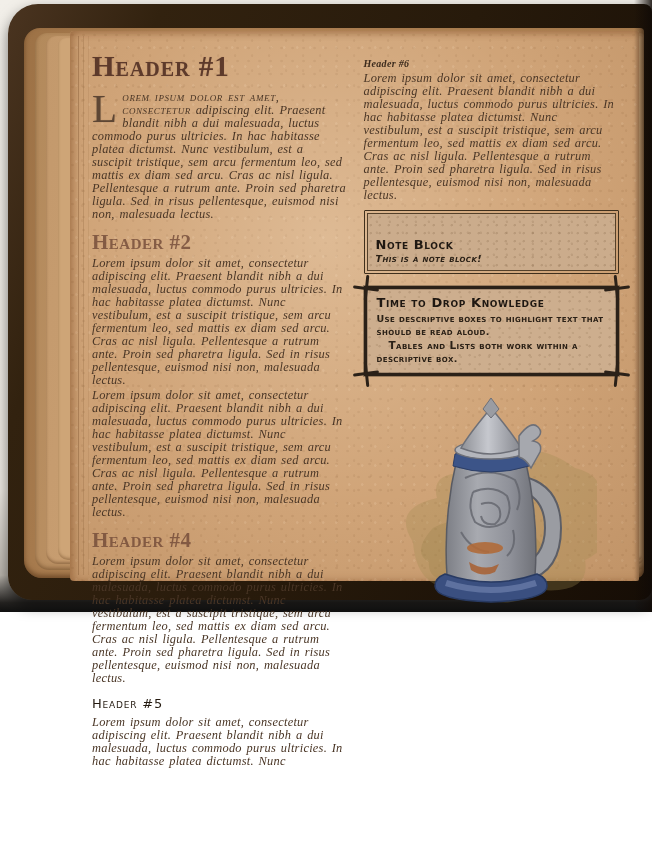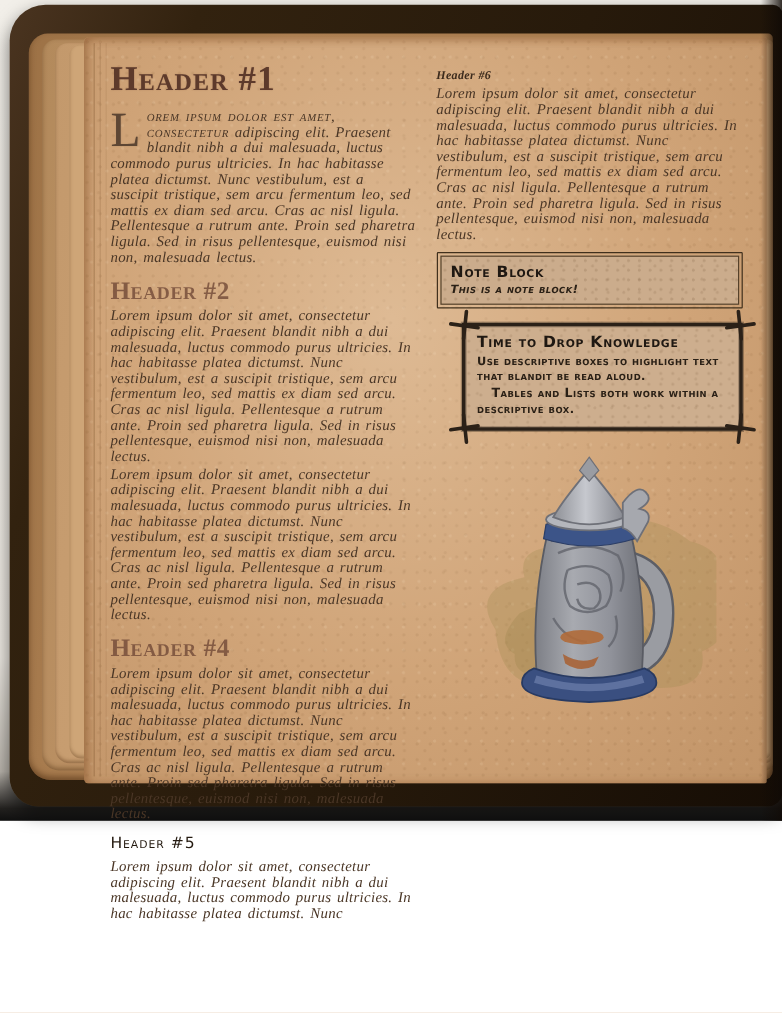--- a/index.html
+++ b/index.html
@@ -1,21 +1,21 @@
 <!DOCTYPE html>
 <html><head>
 <meta charset="utf-8">
 <style>
   * { margin:0; padding:0; box-sizing:border-box; }
   html,body { width:652px; height:844px; overflow:hidden; }
   body { font-family:"Liberation Serif", serif; }
 
   
   .scene {
-    position:relative; width:652px; height:684px;
+    position:relative; width:652px; height:612px;
     background:linear-gradient(to bottom, #f2efe9 0%, #ece8e1 80%, #b9b4ac 94%, #63605c 96.5%, #23211f 98.5%, #101010 100%);
   }
   .scene::after { 
     content:""; position:absolute; top:0; right:0; bottom:0; width:18px;
     background:linear-gradient(to right, rgba(16,10,6,0), rgba(16,10,6,.85));
     pointer-events:none; z-index:6;
   }
 
   
   .book {
@@ -91,21 +91,21 @@
     font-size:41px; line-height:30px; padding:2px 5px 0 0; color:#5d4634;
     text-shadow:0 0 1px rgba(93,70,52,.4);
   }
   .lead { font-variant:small-caps; letter-spacing:.6px; }
 
   
   .note {
     margin-top:8px; border:1.5px solid #40301d; padding:2px; border-radius:1px;
   }
   .note-inner {
-    border:1px solid #55412a; padding:6px 8px 6px 8px;
+    border:1px solid #55412a; padding:23px 8px 6px 8px;
     background-color:#cbac8c;
     background-image:
       radial-gradient(circle at 30% 40%, rgba(90,60,30,.16) 1px, transparent 1.5px),
       radial-gradient(circle at 68% 70%, rgba(90,60,30,.13) 1px, transparent 1.5px);
     background-size:9px 8px, 13px 11px;
   }
   .note-title, .box-title {
     font-family:"DejaVu Sans", sans-serif; font-variant:small-caps; font-weight:700;
     font-size:13px; letter-spacing:.6px; color:#1f1812;
   }
@@ -116,21 +116,20 @@
 
   
   .kbox {
     position:relative; margin-top:12px; border:3px solid #2b2118; padding:6px 10px 8px 10px;
     box-shadow:0 0 0 1px rgba(43,33,24,.35), inset 0 0 0 1px rgba(43,33,24,.25);
     background-color:#cdae8e;
     background-image:
       radial-gradient(circle at 26% 36%, rgba(90,60,30,.14) 1px, transparent 1.5px),
       radial-gradient(circle at 70% 66%, rgba(90,60,30,.11) 1px, transparent 1.5px);
     background-size:10px 9px, 14px 12px;
-    margin-left:21px;
   }
   .kbox-text {
     font-family:"DejaVu Sans", sans-serif; font-variant:small-caps; font-weight:600;
     font-size:9.5px; line-height:13px; letter-spacing:.4px; color:#2a2016; margin-top:2px;
   }
   .kbox-text .b { font-weight:800; font-size:10.5px; }
   .indent { text-indent:12px; margin-top:1px; }
   .tick { position:absolute; width:20px; height:20px; pointer-events:none; }
   .tick::before, .tick::after { content:""; position:absolute; background:#2b2118; border-radius:2px; }
   .tick::before { left:-4px; top:8px; width:26px; height:3px; transform:rotate(8deg); }
@@ -182,21 +181,21 @@
             <div class="note-text">This is a note block!</div>
           </div>
         </div>
 
         <div class="kbox">
           <span class="tick tl"></span>
           <span class="tick tr"></span>
           <span class="tick bl"></span>
           <span class="tick br"></span>
           <div class="box-title">Time to Drop Knowledge</div>
-          <div class="kbox-text">Use descriptive boxes to highlight text that blandit be read aloud.</div>
+          <div class="kbox-text">Use descriptive boxes to highlight text that should be read aloud.</div>
           <div class="kbox-text indent"><span class="b">Tables and Lists</span><span> both work within a descriptive box.</span></div>
         </div>
 
         <div class="stein-wrap">
           <svg width="212" height="240" viewBox="0 0 212 240">
             <defs>
               <linearGradient id="bodyg" x1="0" y1="0" x2="1" y2="0">
                 <stop offset="0" stop-color="#7d7f86"></stop>
                   <stop offset=".35" stop-color="#a8aab0"></stop>
                 <stop offset=".7" stop-color="#90929a"></stop>

